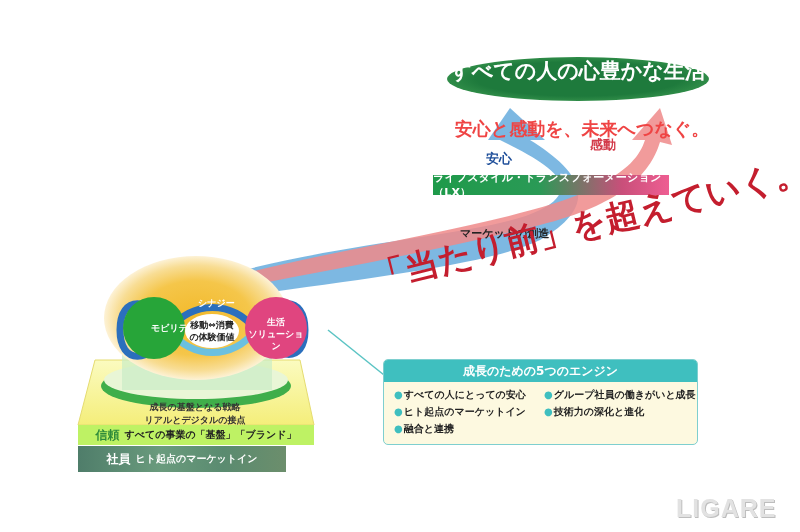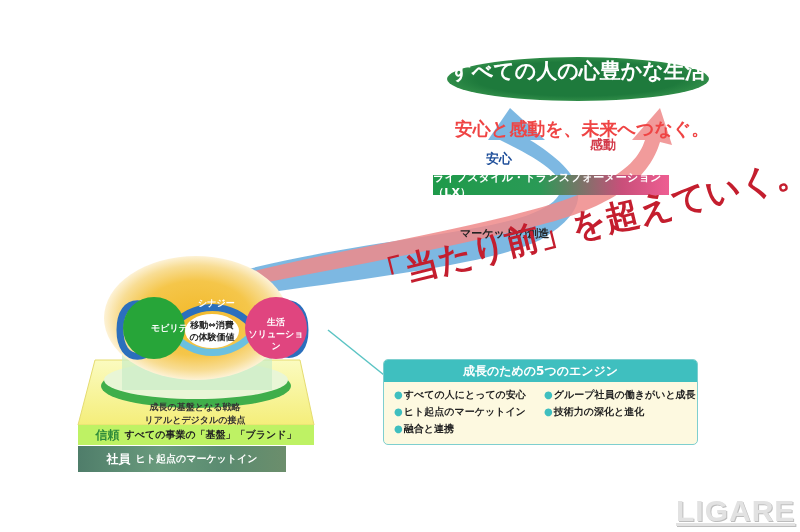--- a/index.html
+++ b/index.html
@@ -10,21 +10,21 @@
   .tagline{left:452px;top:117px;width:260px;text-align:center;font-size:18px;font-weight:bold;color:#ef4444;}
   .anshin{left:486px;top:150px;font-size:13px;font-weight:bold;color:#1f4f9a;}
   .kandou{left:590px;top:136px;font-size:13px;font-weight:bold;color:#d33a4a;}
   .lx{left:433px;top:175px;width:236px;height:20px;background:linear-gradient(90deg,#1e9a4a 0%,#2a9a56 45%,#c94f7a 80%,#ee5e92 100%);color:#fff;font-size:11px;font-weight:bold;display:flex;align-items:center;justify-content:center;letter-spacing:0.2px;}
   .market{left:460px;top:226px;font-size:11px;font-weight:bold;color:#222;}
   .headline{left:378px;top:255px;font-size:34px;font-weight:bold;color:#c41e2e;transform:rotate(-14deg);transform-origin:left bottom;white-space:nowrap;}
   .engine-box{left:383px;top:359px;width:313px;height:84px;border:1.5px solid #7ecfcf;border-radius:5px;background:#fdf9e0;}
   .engine-title{height:22px;background:#3fbfbf;color:#fff;font-weight:bold;font-size:12px;display:flex;align-items:center;justify-content:center;border-radius:4px 4px 0 0;}
   .engine-list{display:grid;grid-template-columns:150px 155px;row-gap:3px;padding:6px 0 0 10px;font-size:10px;font-weight:bold;color:#222;}
   .engine-item::before{content:"●";color:#3fbfbf;margin-right:1px;}
-  .logo{left:676px;top:494px;font-size:30px;font-weight:bold;color:#e2e2e2;letter-spacing:1px;font-family:"Liberation Sans",sans-serif;text-shadow:1px 1px 0 #bdbdbd;text-decoration:underline;}
+  .logo{left:676px;top:494px;font-size:25px;font-weight:bold;color:#e2e2e2;letter-spacing:1px;font-family:"Liberation Sans",sans-serif;text-shadow:1px 1px 0 #bdbdbd;}
   .shinrai{left:78px;top:425px;width:236px;height:20px;background:#bef264;display:flex;align-items:center;justify-content:center;font-size:10px;font-weight:bold;color:#222;}
   .shinrai .hl{color:#2e8b3a;font-size:12px;margin-right:5px;}
   .shain{left:78px;top:446px;width:208px;height:26px;background:linear-gradient(90deg,#4f7d6a,#6a9b7d 40%,#5a8b70 70%,#6c8e6c);display:flex;align-items:center;justify-content:center;font-size:10px;color:#fff;font-weight:bold;}
   .shain .hl{font-size:12px;margin-right:5px;}
   .strategy{left:125px;top:381px;width:140px;text-align:center;font-size:9px;font-weight:bold;color:#333;line-height:13px;margin-top:20px;}
   .circle-label{font-size:9px;font-weight:bold;color:#fff;text-align:center;line-height:12px;}
   .center-label{left:185px;top:314px;width:54px;height:34px;background:#fff;border-radius:50%;font-size:9px;font-weight:bold;color:#222;display:flex;flex-direction:column;align-items:center;justify-content:center;line-height:12px;}
   .synergy{left:198px;top:297px;font-size:9px;font-weight:bold;color:#fff;}
 </style>
 </head>

